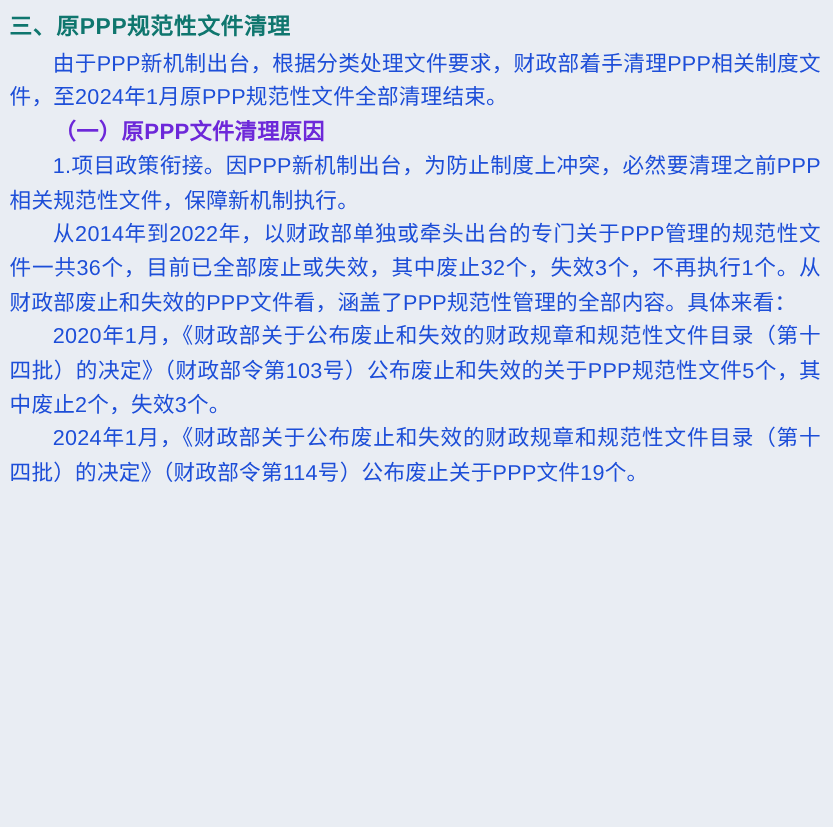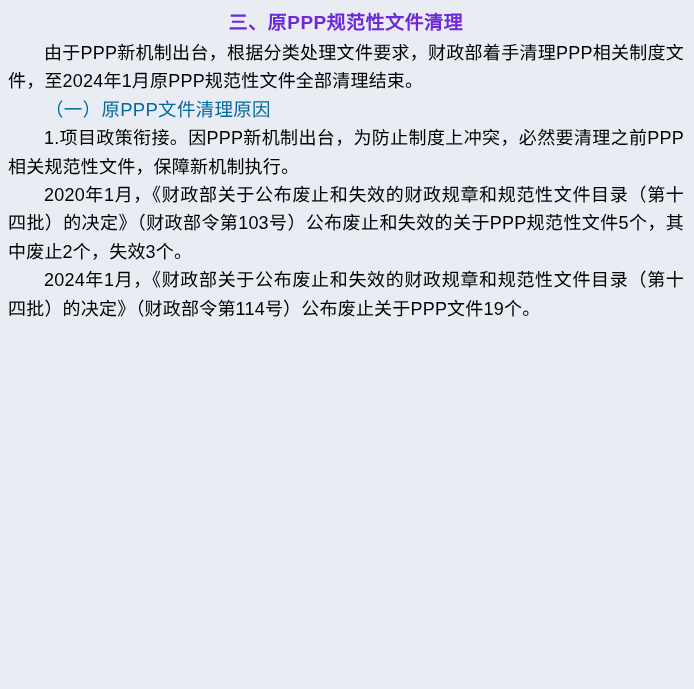--- a/index.html
+++ b/index.html
@@ -18,56 +18,56 @@
       width: 694px;
       height: 689px;
       padding: 9px 10px 8px 8px;
       background: #e9edf3;
     }
     .doc-title {
       margin: 0 0 2px 0;
       font-size: 19px;
       line-height: 28px;
       font-weight: 700;
-      color: #6d28d9;
+      color: #0f766e;
       letter-spacing: 0.5px;
-      text-align: center;
     }
     p.body-para {
       margin: 0;
       font-size: 18px;
       line-height: 28.4px;
-      color: #000000;
+      color: #1d4ed8;
       text-indent: 2em;
       text-align: justify;
       text-justify: inter-ideograph;
       letter-spacing: 0.2px;
     }
     h2.section-heading {
       margin: 0;
       font-size: 18.5px;
       line-height: 28.4px;
-      font-weight: 400;
-      color: #0369a1;
+      font-weight: 700;
+      color: #6d28d9;
       text-indent: 2em;
       letter-spacing: 0.3px;
     }
   </style>
 </head>
 <body>
 
 <div class="page">
   <h1 class="doc-title">三、原PPP规范性文件清理</h1>
 
   <p class="body-para">由于PPP新机制出台，根据分类处理文件要求，财政部着手清理PPP相关制度文件，至2024年1月原PPP规范性文件全部清理结束。</p>
 
   <h2 class="section-heading">（一）原PPP文件清理原因</h2>
 
   <p class="body-para">1.项目政策衔接。因PPP新机制出台，为防止制度上冲突，必然要清理之前PPP相关规范性文件，保障新机制执行。</p>
 
 
 
+  <p class="body-para">从2014年到2022年，以财政部单独或牵头出台的专门关于PPP管理的规范性文件一共36个，目前已全部废止或失效，其中废止32个，失效3个，不再执行1个。从财政部废止和失效的PPP文件看，涵盖了PPP规范性管理的全部内容。具体来看：</p>
 
   <p class="body-para">2020年1月，《财政部关于公布废止和失效的财政规章和规范性文件目录（第十四批）的决定》（财政部令第103号）公布废止和失效的关于PPP规范性文件5个，其中废止2个，失效3个。</p>
 
 
   <p class="body-para">2024年1月，《财政部关于公布废止和失效的财政规章和规范性文件目录（第十四批）的决定》（财政部令第114号）公布废止关于PPP文件19个。</p>
 </div>
 
 </body></html>

